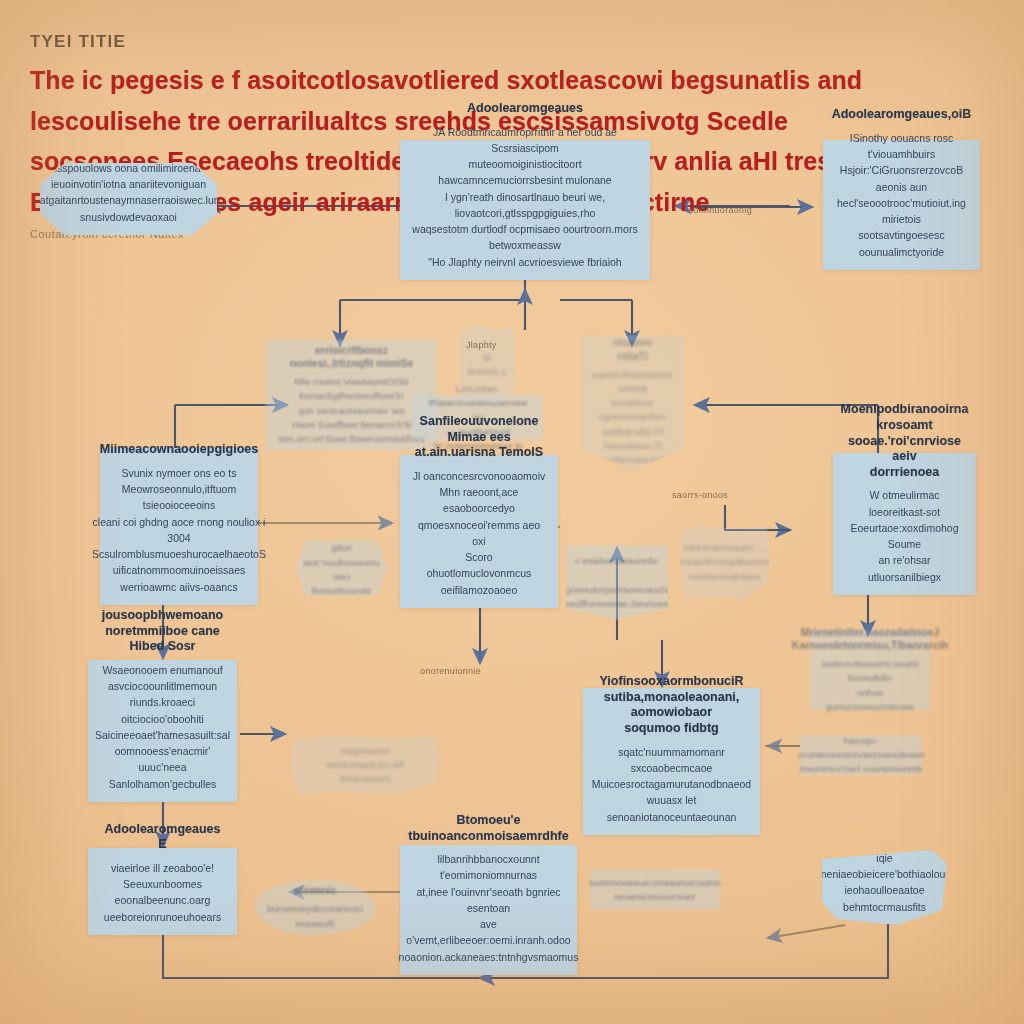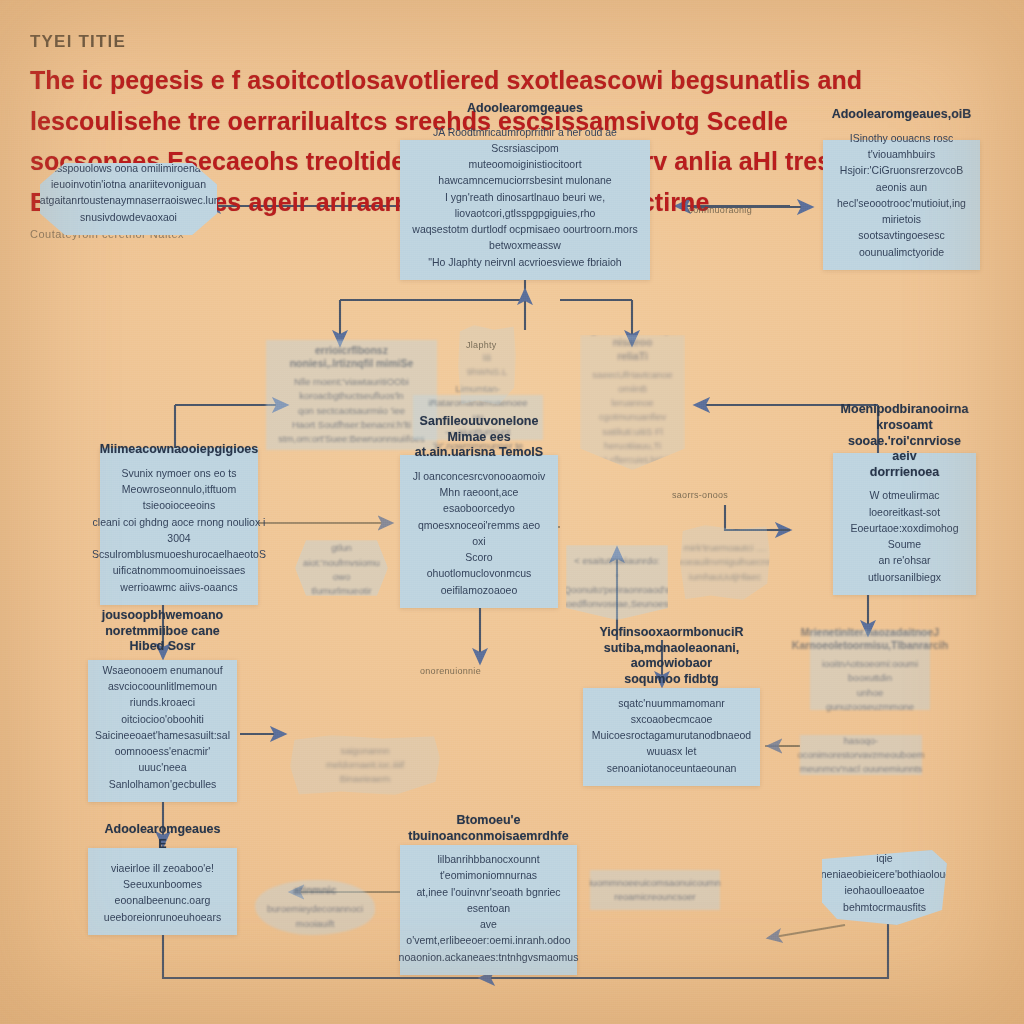--- a/index.html
+++ b/index.html
@@ -243,21 +243,21 @@
       <div class="nb">Jl oanconcesrcvonooaomoiv<br>Mhn raeoont,ace esaoboorcedyo<br>qmoesxnoceoi'remms aeo oxi<br>Scoro ohuotlomuclovonmcus<br>oeifilamozoaoeo</div>
     </div>
     <div class="node " style="left: 797px; top: 453px; width: 143px; height: 142px; margin-left: 36px;">
       <div class="nt">Moenipodbiranooirna<br>krosoamt sooae.'roi'cnrviose aeiv<br>dorrrienoea</div>
       <div class="nb">W otmeulirmac loeoreitkast-sot<br>Eoeurtaoe:xoxdimohog Soume<br>an re'ohsar utluorsanilbiegx</div>
     </div>
     <div class="node " style="left: 88px; top: 660px; width: 149px; height: 142px;">
       <div class="nt">jousoopbhwemoano<br>noretmmiiboe cane Hibed Sosr</div>
       <div class="nb">Wsaeonooem enumanouf<br>asvciocoounlitlmemoun<br>riunds.kroaeci oitciocioo'oboohiti<br>Saicineeoaet'hamesasuilt:sal<br>oomnooess'enacmir' uuuc'neea<br>Sanlolhamon'gecbulles</div>
     </div>
-    <div class="node " style="left: 583px; top: 688px; width: 177px; height: 98px;">
+    <div class="node " style="left: 583px; top: 688px; width: 177px; height: 147px;">
       <div class="nt">YiofinsooxaormbonuciR<br>sutiba,monaoleaonani, aomowiobaor<br>soqumoo fidbtg</div>
       <div class="nb">sqatc'nuummamomanr  sxcoaobecmcaoe<br>Muicoesroctagamurutanodbnaeod wuuasx let<br>senoaniotanoceuntaeounan</div>
     </div>
     <div class="node " style="left: 88px; top: 848px; width: 149px; height: 87px;">
       <div class="nt">Adoolearomgeaues E</div>
       <div class="nb">viaeirloe ill zeoaboo'e!<br>Seeuxunboomes eoonalbeenunc.oarg<br>ueeboreionrunoeuhoears</div>
     </div>
     <div class="node " style="left: 400px; top: 845px; width: 177px; height: 130px;">
       <div class="nt">Btomoeu'e tbuinoanconmoisaemrdhfe</div>
       <div class="nb">lilbanrihbbanocxounnt t'eomimoniomnurnas<br>at,inee l'ouinvnr'seoath bgnriec esentoan<br>ave o'vemt,erlibeeoer:oemi.inranh.odoo<br>noaonion.ackaneaes:tntnhgvsmaomus</div>

